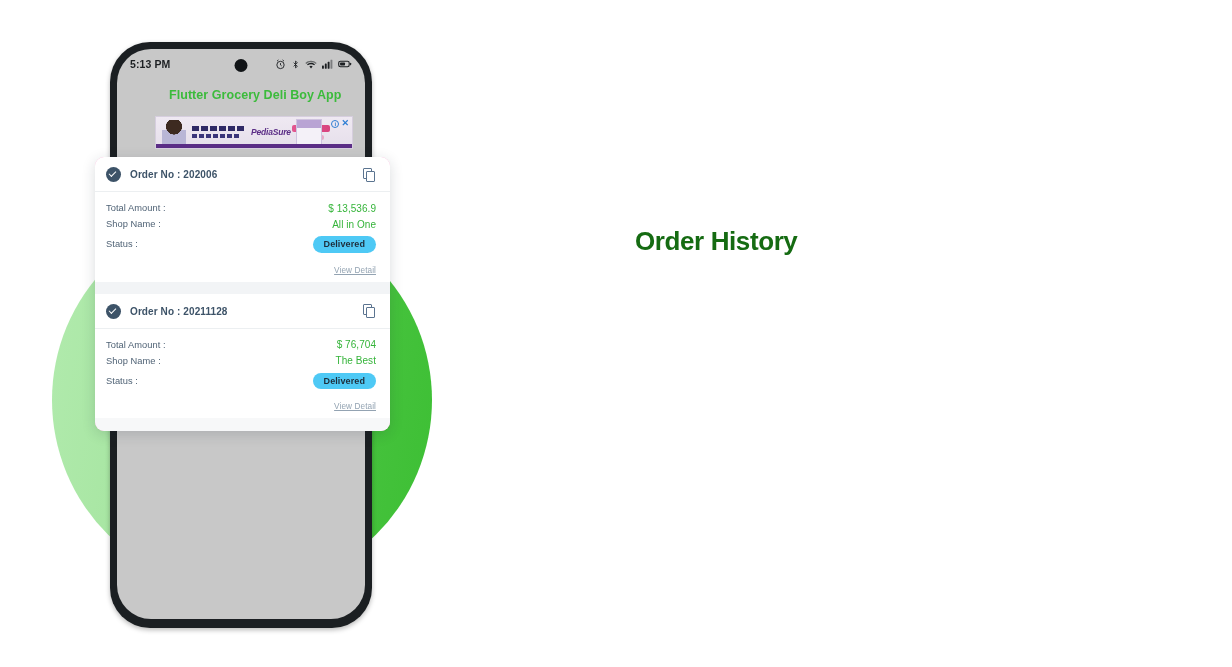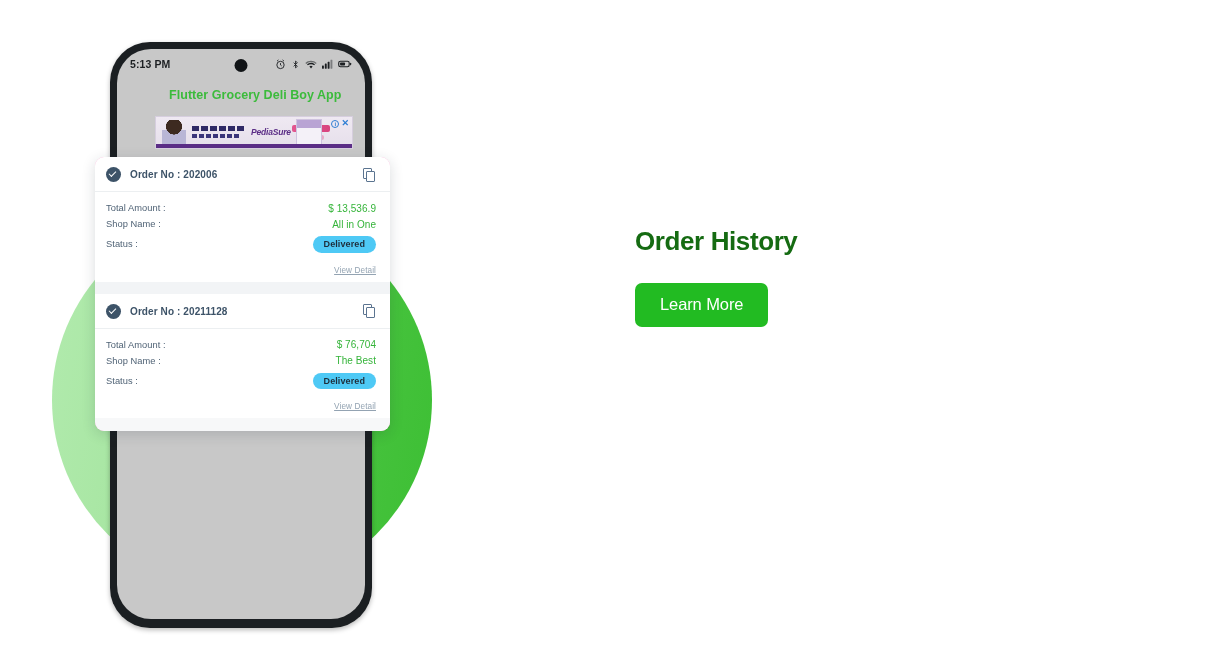--- a/index.html
+++ b/index.html
@@ -437,16 +437,15 @@
       <div class="view-detail-row">
         <span class="view-detail">View Detail</span>
       </div>
     </div>
 
     <div class="panel-foot"></div>
   </div>
 
   <div class="copy-block">
     <h1 class="headline">Order History</h1>
-    <button class="learn-more">Learn More</button>
   </div>
 
 </div>
 
 </body></html>

